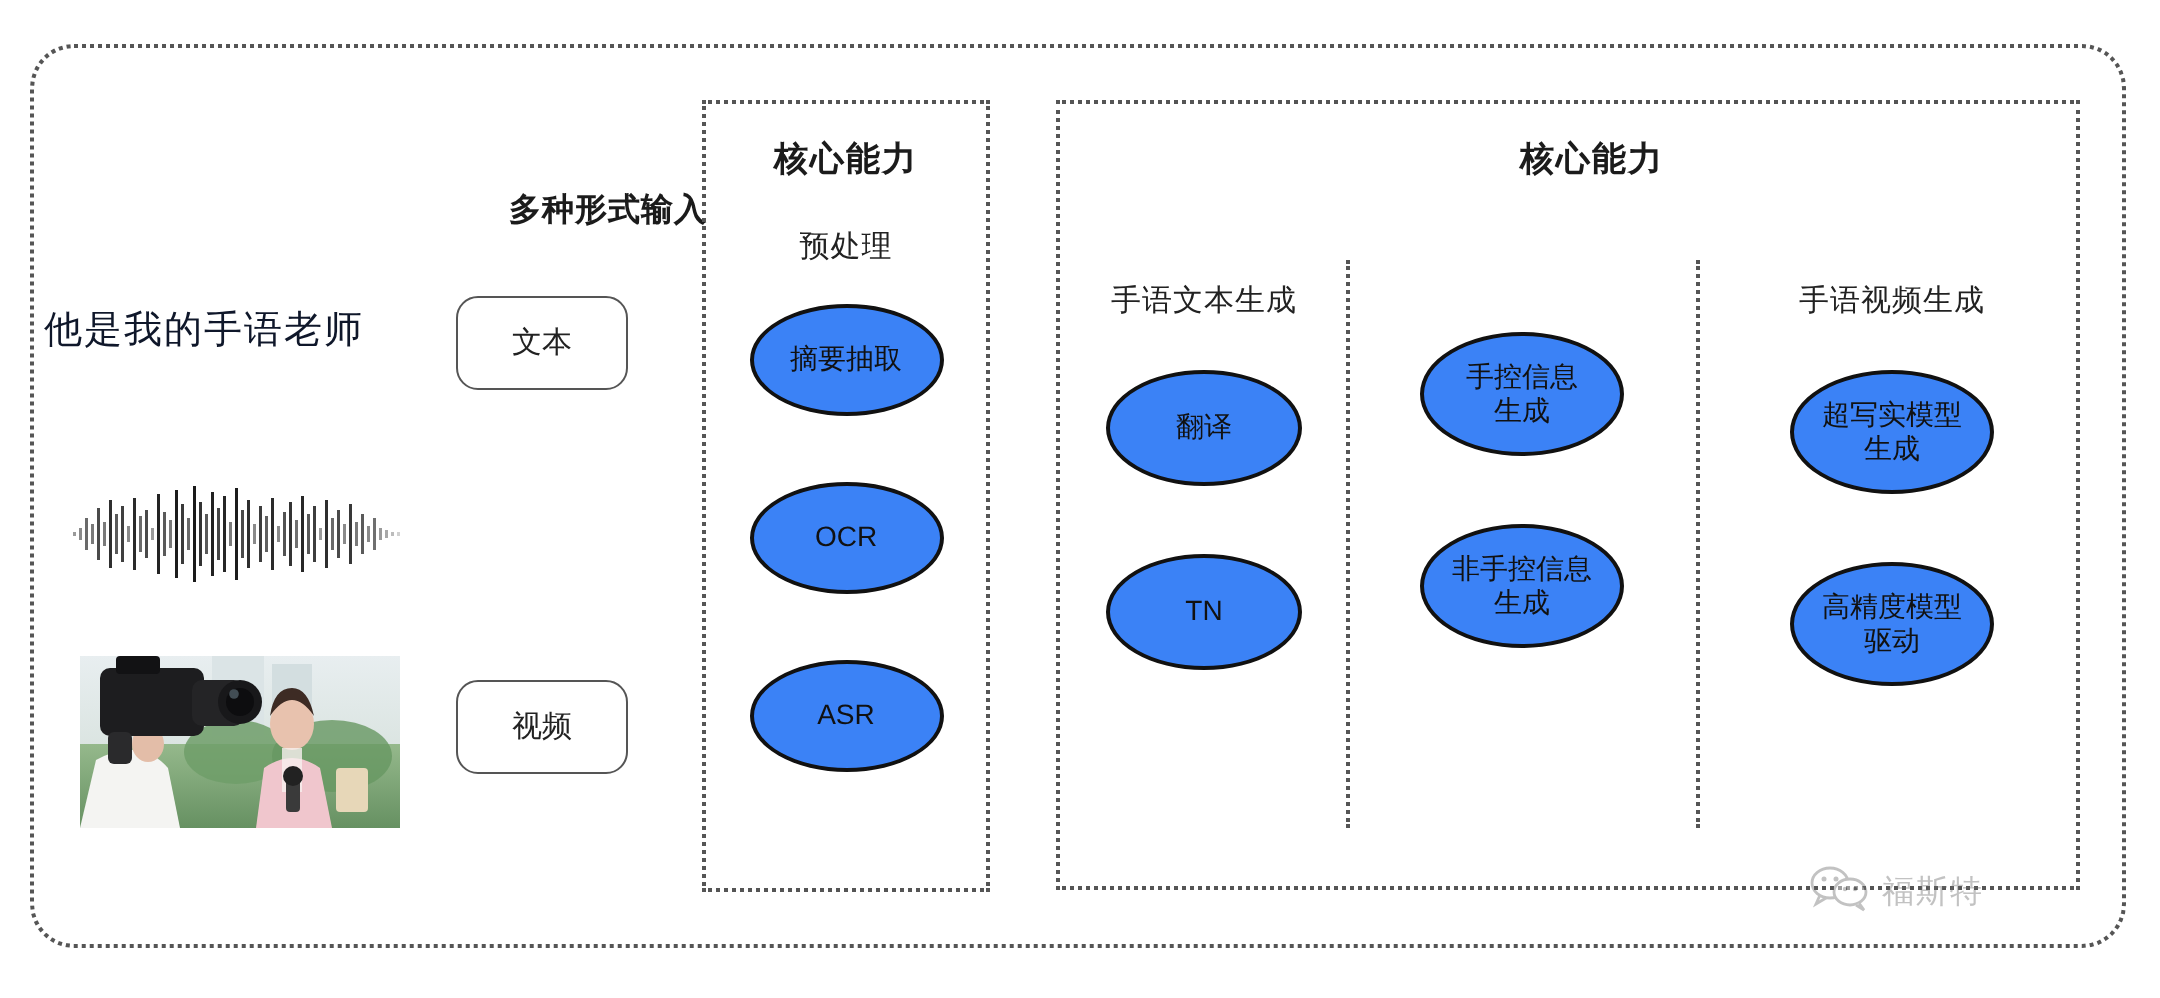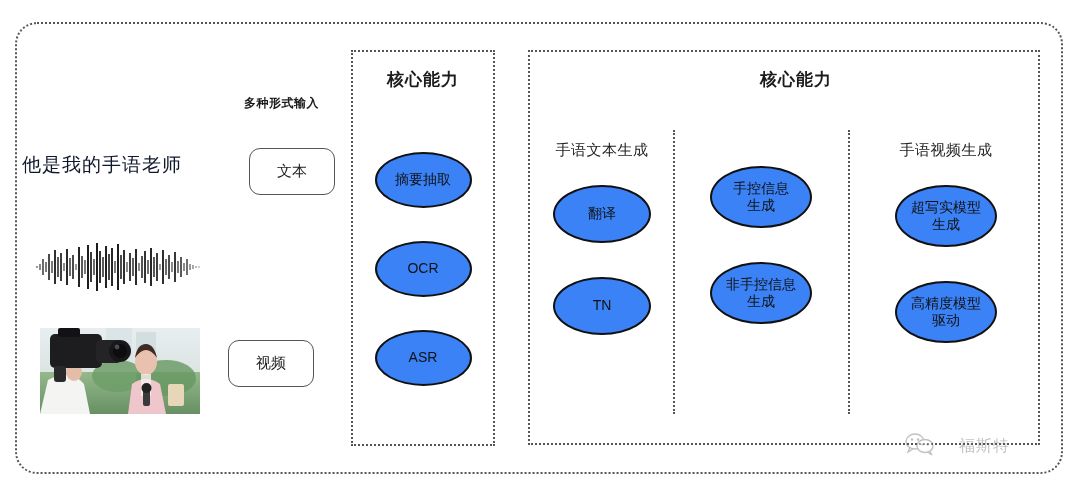--- a/index.html
+++ b/index.html
@@ -5,29 +5,29 @@
   html,body{margin:0;padding:0;background:#ffffff;}
   body{width:1080px;height:499px;position:relative;overflow:hidden;
        font-family:"Liberation Sans","DejaVu Sans",sans-serif;color:#1b1b1b;}
 
   .outer-frame{position:absolute;left:15px;top:22px;width:1048px;height:452px;
     border:2px dotted #555;border-radius:22px;box-sizing:border-box;}
 
   
   .input-panel{position:absolute;left:30px;top:95px;width:300px;height:320px;}
   .multi-input-label{position:absolute;left:214px;top:0px;width:120px;
-    font-size:12px;font-weight:bold;letter-spacing:.5px;white-space:nowrap;}
+    font-size:16px;font-weight:bold;letter-spacing:.5px;white-space:nowrap;text-align:center;}
 
   .sample-text{position:absolute;left:-8px;top:57px;width:200px;text-align:left;
     font-size:19px;letter-spacing:1px;white-space:nowrap;color:#0f172a;}
 
   .pill{position:absolute;width:86px;height:47px;border:1.6px solid #555;
     border-radius:11px;box-sizing:border-box;display:flex;align-items:center;
     justify-content:center;font-size:15px;color:#222;background:#fff;}
-  .pill-text{left:198px;top:53px;margin-left:21px;}
+  .pill-text{left:198px;top:53px;}
   .pill-audio{left:198px;top:149px;}
   .pill-video{left:198px;top:245px;}
 
   
   .waveform{position:absolute;left:5px;top:142px;width:168px;height:60px;}
 
   
   .thumb{position:absolute;left:10px;top:233px;width:160px;height:86px;
     overflow:hidden;background:#cfd6d2;}
   .thumb svg{display:block;}
@@ -69,21 +69,21 @@
   .scene-ells .ellipse{width:97px;height:56px;}
 
   .core-ells{margin-top:25px;}
   .core-ells .ell-wrap{margin-bottom:34px;}
   .core-ells .ellipse{width:98px;height:58px;}
   .core-col-1 .ellipse{width:102px;height:62px;}
   .core-col-2 .ellipse{width:102px;height:62px;}
 
   
   .watermark{position:absolute;left:905px;top:432px;display:flex;
-    align-items:center;gap:24px;opacity:.42;}
+    align-items:center;gap:6px;opacity:.42;}
   .wm-text{font-size:16px;color:#6f6f6f;letter-spacing:1px;white-space:nowrap;}
 </style>
 </head>
 <body>
 
 <div class="outer-frame"></div>
 
 <div class="input-panel">
 
   <div class="multi-input-label">多种形式输入</div>
@@ -194,20 +194,21 @@
   <div class="pill pill-text">
     <span>文本</span>
   </div>
   <div class="pill pill-video">
     <span>视频</span>
   </div>
 </div>
 
 <div class="scene-box">
   <div class="scene-title">核心能力</div>
+  <div class="scene-sub">预处理</div>
 
   <div class="scene-ells">
     <div class="ell-wrap">
         <div class="ellipse">摘要抽取</div>
       </div>
     <div class="ell-wrap">
         <div class="ellipse">OCR</div>
       </div>
     <div class="ell-wrap">
         <div class="ellipse">ASR</div>

